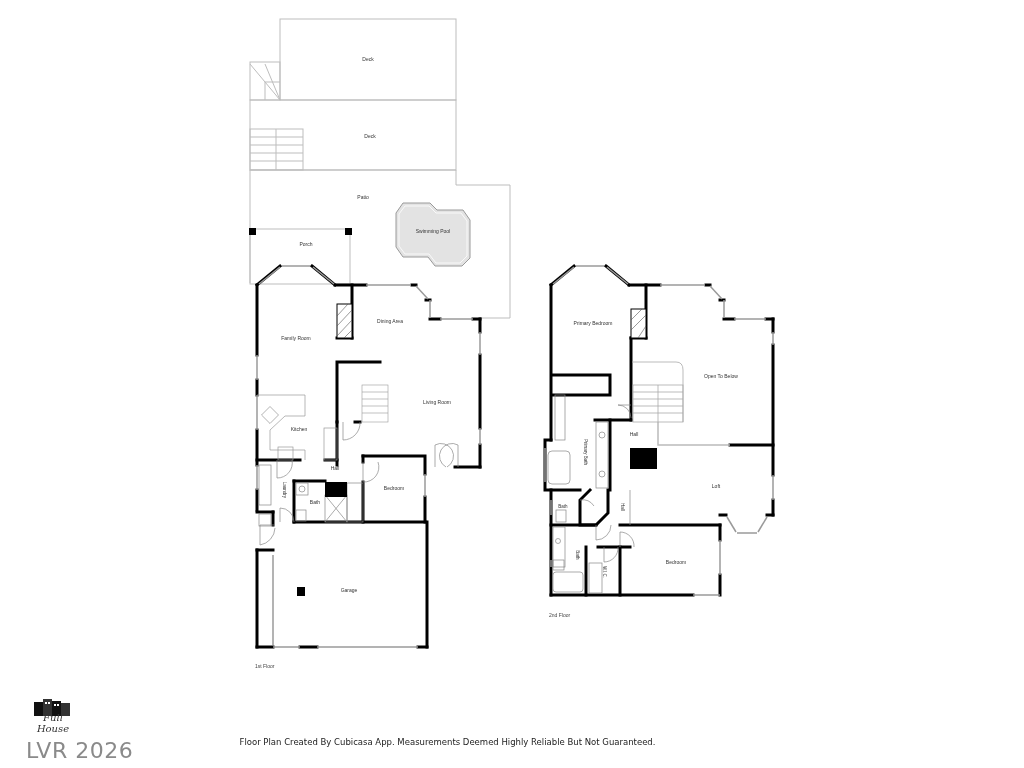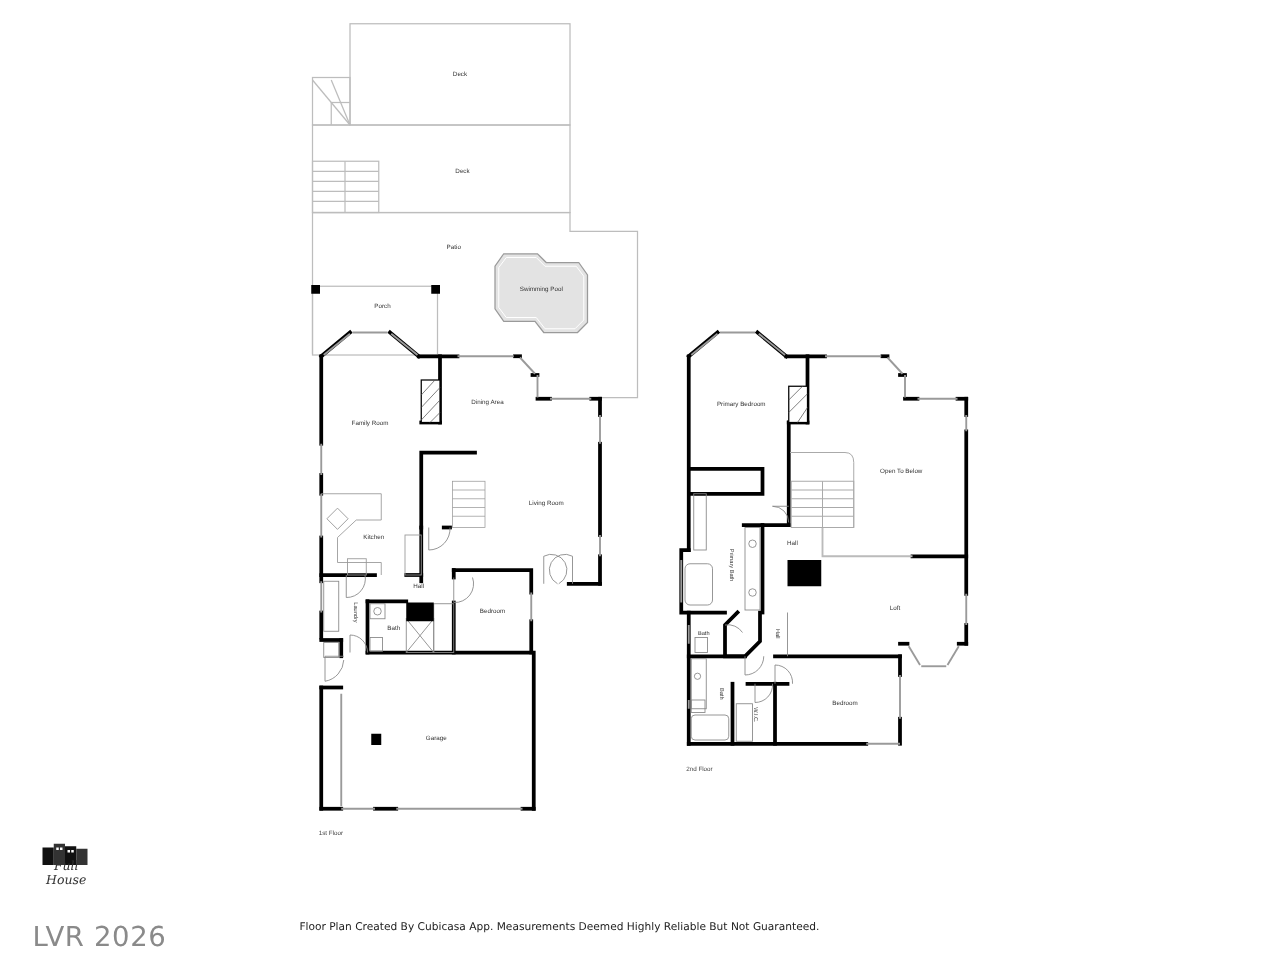--- a/index.html
+++ b/index.html
@@ -3,21 +3,21 @@
 <meta charset="utf-8">
 <style>
   html, body { margin: 0; padding: 0; background: #ffffff; }
   body { width: 1024px; height: 768px; position: relative; overflow: hidden; font-family: "Liberation Sans", sans-serif; }
   svg.plan { position: absolute; left: 0; top: 0; }
   .lbl { font-family: "Liberation Sans", sans-serif; font-size: 5px; fill: #333; }
   .lbl-s { font-family: "Liberation Sans", sans-serif; font-size: 4.5px; fill: #333; }
   .floor-lbl { font-family: "Liberation Sans", sans-serif; font-size: 5px; fill: #444; }
   .disclaimer { position: absolute; left: 0; width: 895px; top: 737px; text-align: center; font-size: 8.5px; color: #222; font-family: "DejaVu Sans", sans-serif; }
   .watermark { position: absolute; left: 6px; top: 738px; font-size: 22px; color: #8a8a8a; font-family: "DejaVu Sans", sans-serif; letter-spacing: 0.5px; margin-left: 20px; }
-  .logo { position: absolute; left: 26px; top: 674px; width: 54px; height: 32px; }
+  .logo { position: absolute; left: 26px; top: 698px; width: 54px; height: 32px; }
   .logo-text { position: absolute; left: 0; top: 14px; width: 54px; text-align: center; font-family: "DejaVu Serif", serif; font-style: italic; font-size: 10px; color: #333; }
 </style>
 </head>
 <body>
 
 <svg class="plan" width="1024" height="768" viewBox="0 0 1024 768">
 
   <g fill="none" stroke="#bdbdbd" stroke-width="1">
 
     <rect x="280" y="19" width="176" height="81"></rect>

